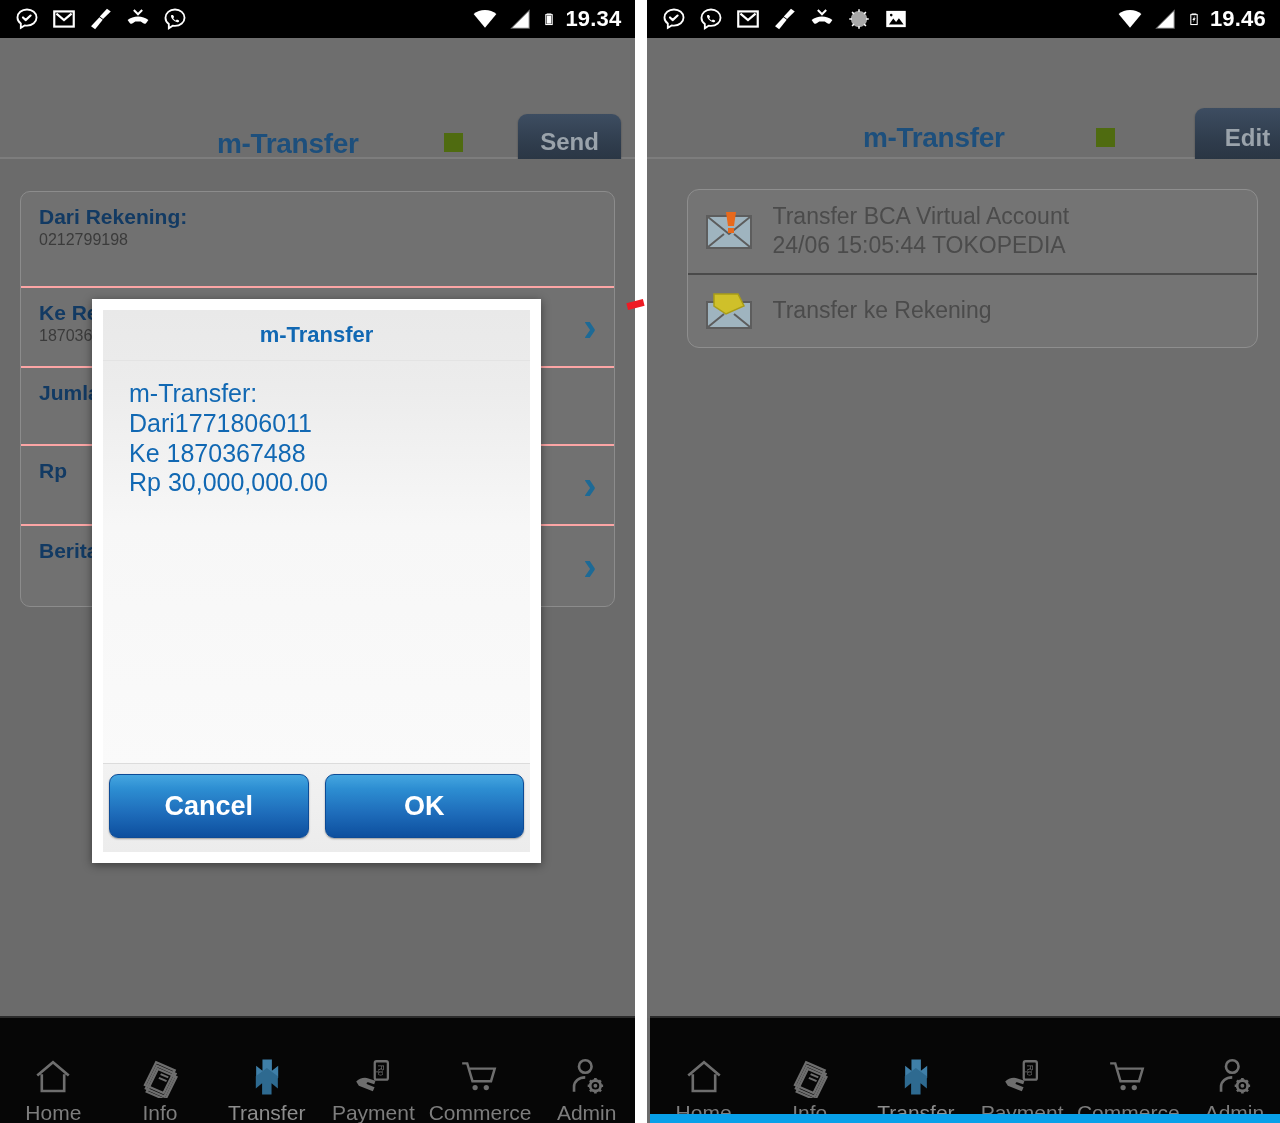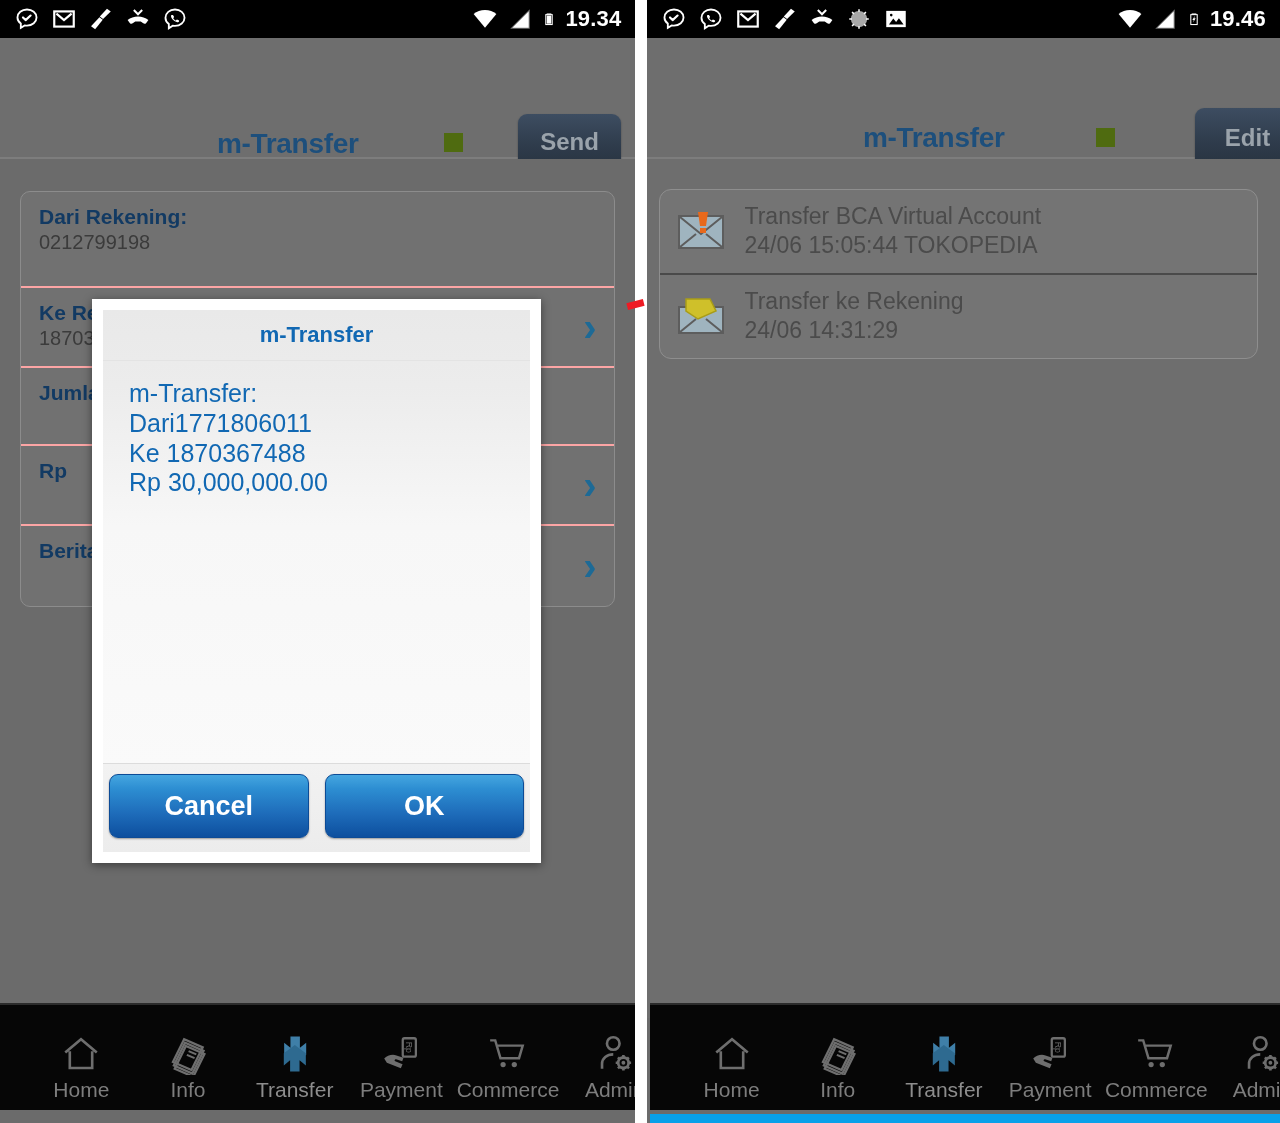--- a/index.html
+++ b/index.html
@@ -38,26 +38,26 @@
   
   .body{position:relative;height:calc(1123px - 38px - 121px - 105px);background:#6b6b6b;}
   .panel.right .body{background:#6e6e6e;}
 
   
   .card{position:absolute;left:20px;right:20px;top:32px;background:#717171;
         border:1px solid #8c8c8c;border-radius:10px;overflow:hidden;}
   .row{position:relative;border-bottom:2px solid #fca5a5;box-sizing:border-box;padding:12px 18px;}
   .row:last-child{border-bottom:none;}
   .row .lbl{color:#123a63;font-size:21px;font-weight:bold;line-height:1.25;}
-  .row .val{color:#3b3b3b;font-size:20px;line-height:1.25;}
+  .row .val{color:#3b3b3b;font-size:16px;line-height:1.25;}
   .chev{position:absolute;right:18px;top:50%;transform:translateY(-50%);color:#1d6a96;
         font-size:40px;font-weight:bold;line-height:1;}
 
   
-  .inbox{position:absolute;left:12px;right:22px;top:30px;background:#747474;
+  .inbox{position:absolute;left:40px;right:22px;top:30px;background:#747474;
          border:1px solid #8e8e8e;border-radius:12px;overflow:hidden;}
   .msg{position:relative;display:flex;align-items:center;gap:14px;padding:12px 16px;
        border-bottom:2px solid #4a4a4a;box-sizing:border-box;min-height:72px;}
   .msg:last-child{border-bottom:none;}
   .msg .txt{color:#4b4b4b;font-size:23px;line-height:1.28;}
   .env{width:54px;height:42px;flex:0 0 54px;position:relative;}
 
   
   .dialog{position:absolute;background:#fff;box-shadow:0 2px 9px rgba(0,0,0,.45);z-index:30;}
   .dlg-inner{position:absolute;left:11px;right:11px;top:11px;bottom:11px;
@@ -76,22 +76,22 @@
 
   
   .dialog.d1{left:92px;top:299px;width:449px;height:564px;}
   .dialog.d1 .dlg-foot{padding:10px 6px 14px;}
 
   
   .redtick{position:absolute;left:627px;top:301px;width:17px;height:7px;background:#ee1b24;
            transform:rotate(-14deg);z-index:60;}
 
   
-  .navbar{position:absolute;left:0;bottom:13px;width:640px;height:105px;background:#060606;
-          border-top:2px solid #2b2b2b;display:flex;align-items:center;z-index:40;padding-left:28px;}
+  .navbar{position:absolute;left:0;bottom:0;width:640px;height:105px;background:#060606;
+          border-top:2px solid #2b2b2b;display:flex;align-items:flex-end;z-index:40;}
   .panel.right .navbar{left:3px;width:637px;}
   .navitem{flex:1;display:flex;flex-direction:column;align-items:center;padding-top:12px;gap:4px;}
   .navitem .ni{height:48px;display:flex;align-items:flex-end;}
   .navitem .nl{color:#7d7d7d;font-size:21px;line-height:1;}
   .navitem.active .nl{color:#8d8d8d;}
   .bluebar{position:absolute;left:3px;bottom:0;width:637px;height:9px;background:#08a0e9;z-index:50;}
 </style>
 </head>
 <body>
 
@@ -331,21 +331,20 @@
         <div class="msg">
           <div class="env">
             <svg width="54" height="42" viewBox="0 0 54 42">
                 <rect x="3" y="12" width="44" height="26" fill="#9fb4bf" stroke="#5d5d5d" stroke-width="2"></rect>
                 <path fill="#cfc02a" stroke="#a89c18" stroke-width="1.5" d="M10 4h24l6 12-18 8-12-8z"></path>
                 <path fill="none" stroke="#5d5d5d" stroke-width="2" d="M4 37l16-13M46 37 30 24"></path>
               </svg>
           </div>
           <div class="txt">
             <div>Transfer ke Rekening</div>
-            <div>24/06 14:31:29</div>
           </div>
         </div>
       </div>
     </div>
 
     <div class="navbar">
       <div class="navitem">
         <div class="ni">
             <svg width="46" height="42" viewBox="0 0 24 24">
               <path fill="none" stroke="#6e6e6e" stroke-width="1.5" d="M3 11.2 12 3.6l9 7.6M5.6 10.4V20h12.8v-9.6"></path>

